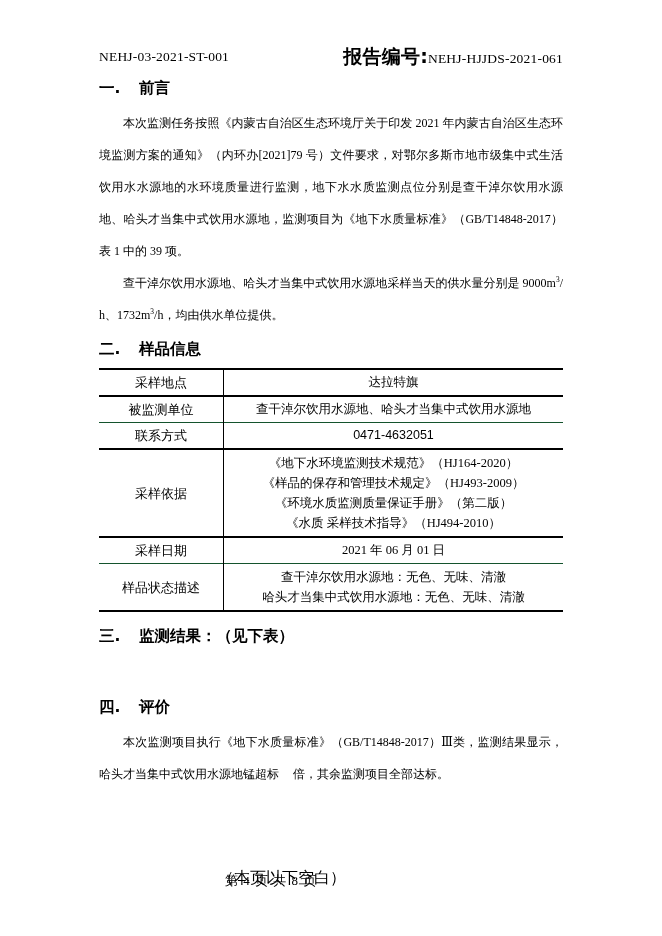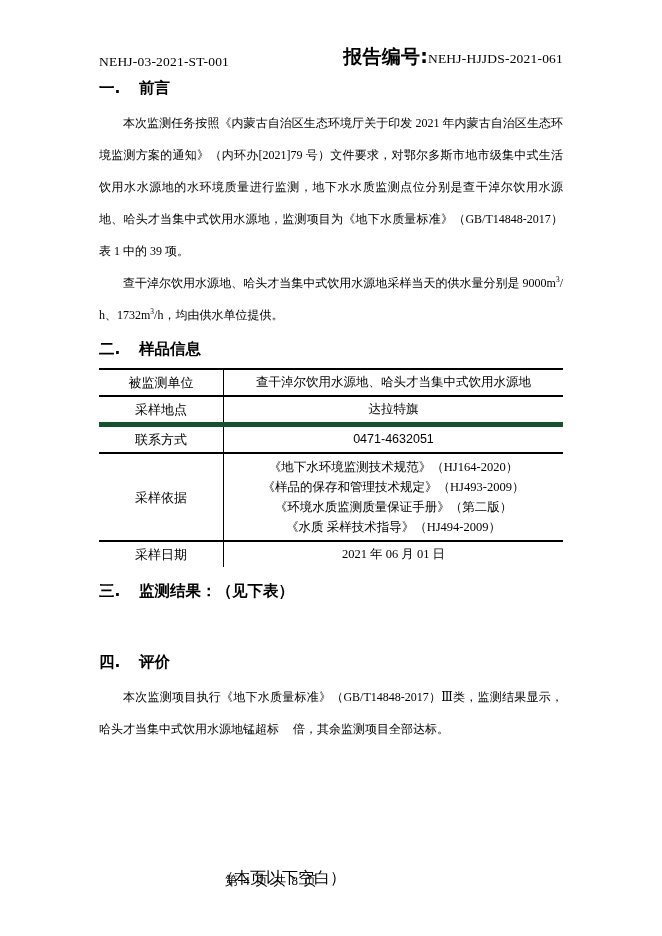--- a/index.html
+++ b/index.html
@@ -20,21 +20,21 @@
   }
 
   
   .doc-header {
     position: absolute;
     left: 99px;
     top: 44px;
     width: 464px;
     display: flex;
     justify-content: space-between;
-    align-items: flex-end;
+    align-items: center;
     font-size: 13.5px;
     letter-spacing: 0.2px;
   }
   .doc-header .left-code {
     font-family: "Liberation Serif", "DejaVu Serif", serif;
     white-space: nowrap;
   }
   .doc-header .right-code {
     white-space: nowrap;
     font-size: 13.5px;
@@ -90,21 +90,21 @@
     font-size: 12.5px;
     line-height: 19px;
   }
   table.info td.lbl {
     width: 120px;
     border-right: 1.6px solid #000;
     font-size: 13px;
     white-space: nowrap;
   }
   table.info tr.thick-top > td { border-top: 2.2px solid #000; }
-  table.info tr.thin-top > td { border-top: 5px solid #14532d; }
+  table.info tr.thin-top > td { border-top: 1px solid #14532d; }
   table.info tr.thick-bot > td { border-bottom: 2.2px solid #000; }
   table.info .multi { line-height: 20px; margin-top: 32px; }
   table.info .lat { font-family: Liberation Sans, sans-serif; }
 
   
   .blank-note {
     position: absolute;
     left: 0;
     top: 868px;
     width: 564px;
@@ -154,50 +154,57 @@
 
     <div class="sec-head">
       <span class="num">二.</span>
       <span class="ttl">样品信息</span>
     </div>
     <div class="spacer-8"></div>
 
     <table class="info">
       <tbody>
         <tr class="thick-top">
+          <td class="lbl">采样地点</td>
+          <td>
+            <div>达拉特旗</div>
+          </td>
+        </tr>
+        <tr class="thick-top">
           <td class="lbl">被监测单位</td>
           <td>
             <div>查干淖尔饮用水源地、哈头才当集中式饮用水源地</div>
-          </td>
-        </tr>
-        <tr class="thick-top">
-          <td class="lbl">采样地点</td>
-          <td>
-            <div>达拉特旗</div>
           </td>
         </tr>
         <tr class="thin-top">
           <td class="lbl">联系方式</td>
           <td>
             <div class="lat">0471-4632051</div>
           </td>
         </tr>
         <tr class="thick-top">
           <td class="lbl">采样依据</td>
           <td class="multi">
             <div>《地下水环境监测技术规范》（HJ164-2020）</div>
             <div>《样品的保存和管理技术规定》（HJ493-2009）</div>
             <div>《环境水质监测质量保证手册》（第二版）</div>
-            <div>《水质 采样技术指导》（HJ494-2009）</div>
+            <div>《水质 采样技术指导》（HJ494-2010）</div>
           </td>
         </tr>
         <tr class="thick-top">
           <td class="lbl">采样日期</td>
           <td>
             <div>2021 年 06 月 01 日</div>
+          </td>
+        </tr>
+        <tr class="thin-top thick-bot">
+          <td class="lbl">样品状态描述</td>
+          <td class="multi">
+            <div>查干淖尔饮用水源地：无色、无味、清澈</div>
+            <div>哈头才当集中式饮用水源地：无色、无味、清澈</div>
           </td>
         </tr>
       </tbody>
     </table>
 
     <div class="spacer-14"></div>
 
     <div class="sec-head">
       <span class="num">三.</span>
       <span class="ttl">监测结果：（见下表）</span>

